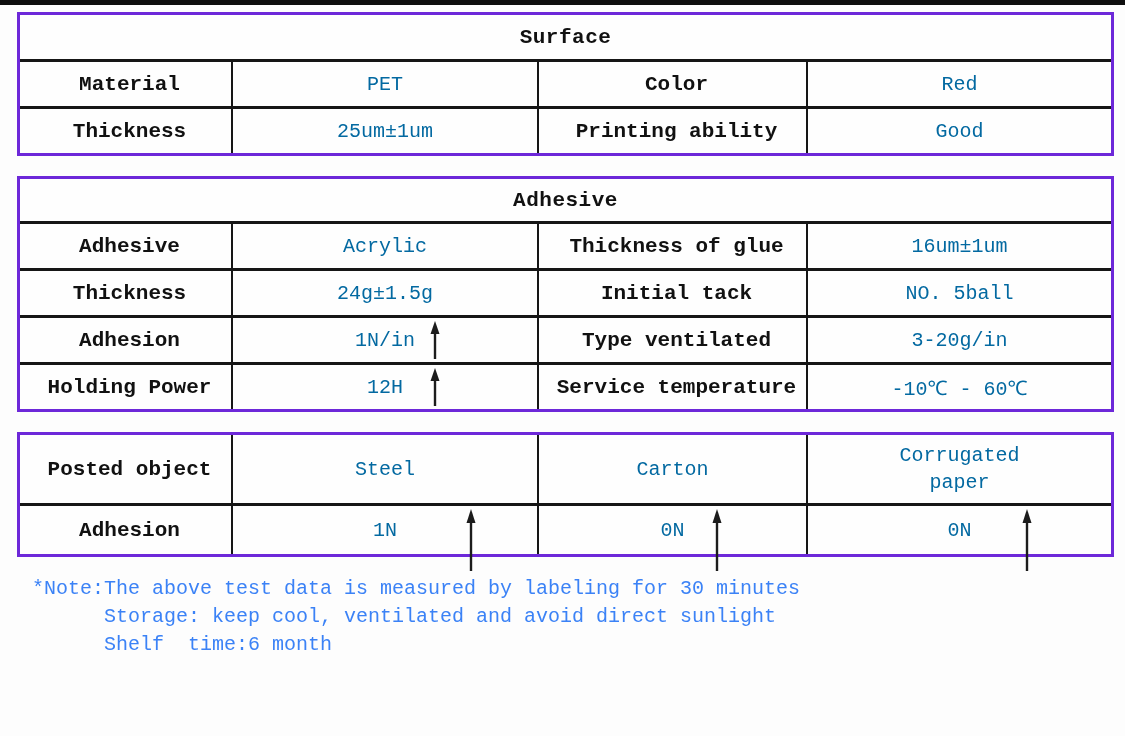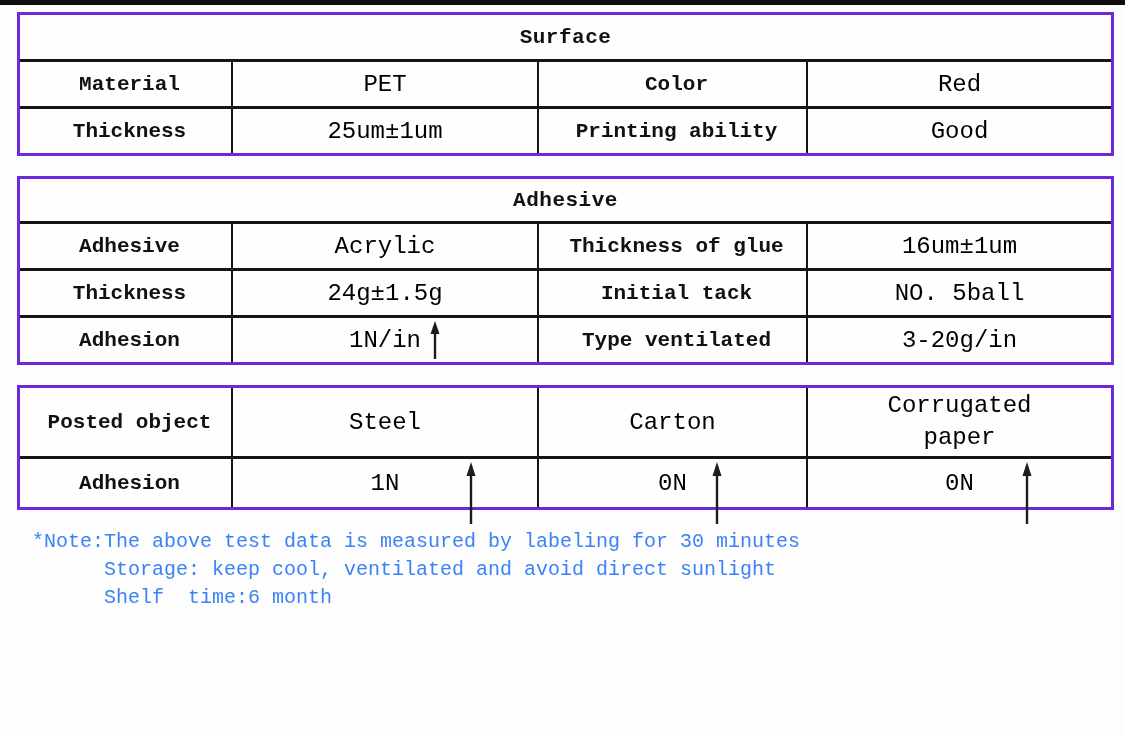--- a/index.html
+++ b/index.html
@@ -37,22 +37,22 @@
   .t3 { margin-top: 30px; }
   col.c1 { width: 213px; }
   col.c2 { width: 306px; }
   col.c3 { width: 269px; }
   col.c4 { width: 303px; }
   td {
     border-right: 2px solid #161616;
     border-bottom: 3px solid #161616;
     text-align: center;
     vertical-align: middle;
-    font-size: 24px;
-    color: #000000;
+    font-size: 20px;
+    color: #0369a1;
     padding: 0;
     position: relative;
     overflow: visible;
   }
   td:last-child { border-right: 0; }
   tr:last-child td { border-bottom: 0; }
   td.hdr {
     font-weight: bold;
     color: #111111;
     font-size: 21px;
@@ -154,20 +154,32 @@
         <td class="lbl">Adhesion</td>
         <td>
           <span>1N/in</span>
           <svg class="arr arr-short ax65" viewBox="0 0 14 38">
             <polygon points="7,0 11.5,13 2.5,13" fill="#1c1c1c"></polygon>
             <line x1="7" y1="6" x2="7" y2="38" stroke="#1c1c1c" stroke-width="2.4"></line>
           </svg>
         </td>
         <td class="lbl">Type ventilated</td>
         <td>3-20g/in</td>
+      </tr>
+      <tr>
+        <td class="lbl">Holding Power</td>
+        <td>
+          <span>12H</span>
+          <svg class="arr arr-short ax65" viewBox="0 0 14 38">
+            <polygon points="7,0 11.5,13 2.5,13" fill="#1c1c1c"></polygon>
+            <line x1="7" y1="6" x2="7" y2="38" stroke="#1c1c1c" stroke-width="2.4"></line>
+          </svg>
+        </td>
+        <td class="lbl">Service temperature</td>
+        <td>-10℃ - 60℃</td>
       </tr>
     </tbody>
   </table>
 
   <table class="spec t3">
     <colgroup>
         <col class="c1">
         <col class="c2">
         <col class="c3">
         <col class="c4">

